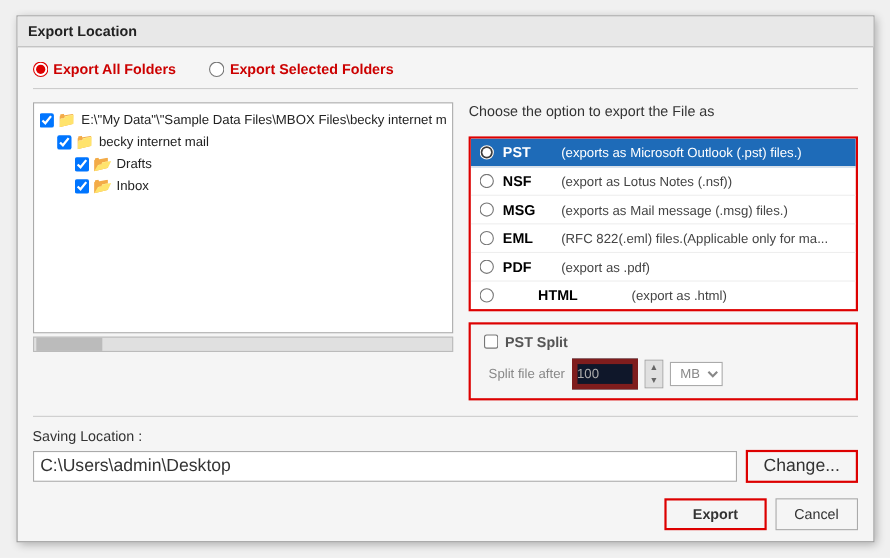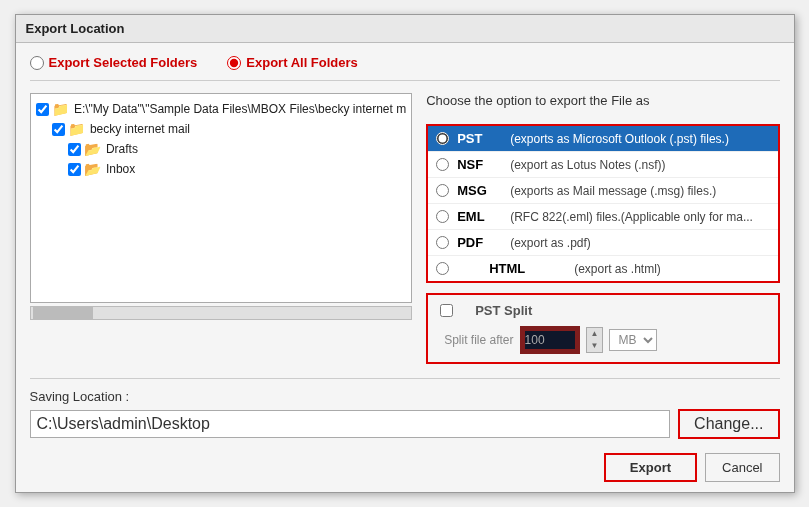--- a/index.html
+++ b/index.html
@@ -175,21 +175,21 @@
       border: 2px solid #d00;
       background: #f5f5f5;
       padding: 8px 12px;
       display: flex;
       flex-direction: column;
       gap: 8px;
     }
     .pst-split-header {
       display: flex;
       align-items: center;
-      gap: 22px;
+      gap: 6px;
     }
     .pst-split-header input[type="checkbox"] {
       width: 13px;
       height: 13px;
     }
     .pst-split-label {
       font-size: 13px;
       color: #555;
       font-weight: bold;
     }
@@ -292,26 +292,26 @@
   </style>
 </head>
 <body>
 
 <div class="dialog">
   <div class="dialog-title">Export Location</div>
   <div class="dialog-body">
 
     <div class="radio-row">
       <label class="radio-option">
+        <input type="radio" name="exportMode" checked="" style="">
+        <span class="radio-label-all">Export All Folders</span>
+      </label>
+      <label class="radio-option">
         <input type="radio" name="exportMode" style="">
         <span class="radio-label-selected">Export Selected Folders</span>
-      </label>
-      <label class="radio-option">
-        <input type="radio" name="exportMode" checked="" style="">
-        <span class="radio-label-all">Export All Folders</span>
       </label>
     </div>
 
     <div class="main-content">
 
       <div class="left-panel">
         <div class="folder-tree-container">
 
           <div class="tree-item">
             <input type="checkbox" checked="" style="">

